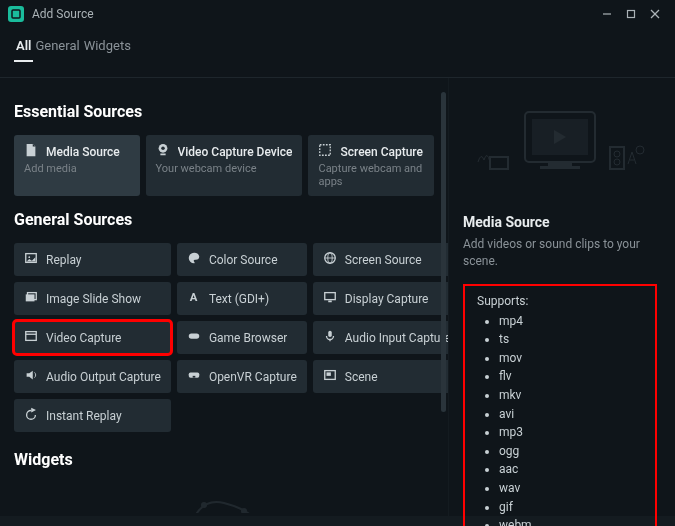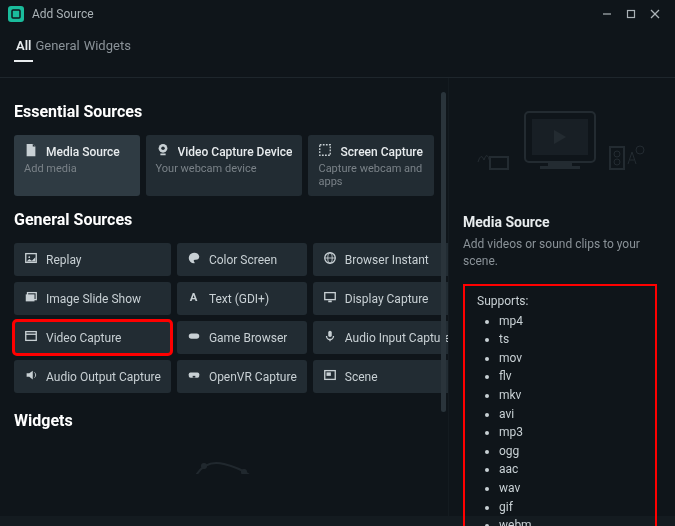--- a/index.html
+++ b/index.html
@@ -227,29 +227,29 @@
               <rect x="2" y="3" width="12" height="10" fill="none" stroke="currentColor" stroke-width="1.5"></rect>
               <circle cx="6" cy="7" r="1" fill="currentColor"></circle>
               <path d="M3 12l3-3 3 2 4-4v5z" fill="currentColor"></path>
             </svg></span>
           <span class="label">Replay</span>
         </div>
         <div class="card">
           <span><svg class="icon" viewBox="0 0 16 16">
               <path d="M8 2a6 6 0 100 12c1 0 1-1 0-2s0-2 2-2a4 4 0 004-4 6 6 0 00-6-4z" fill="currentColor"></path>
             </svg></span>
-          <span class="label">Color Screen</span>
+          <span class="label">Color Source</span>
         </div>
         <div class="card">
           <span><svg class="icon" viewBox="0 0 16 16">
               <circle cx="8" cy="8" r="6" fill="none" stroke="currentColor" stroke-width="1.5"></circle>
               <ellipse cx="8" cy="8" rx="2.5" ry="6" fill="none" stroke="currentColor"></ellipse>
               <line x1="2" y1="8" x2="14" y2="8" stroke="currentColor"></line>
             </svg></span>
-          <span class="label">Browser Instant</span>
+          <span class="label">Screen Source</span>
         </div>
         <div class="card">
           <span><svg class="icon" viewBox="0 0 16 16">
               <rect x="2" y="5" width="10" height="8" fill="currentColor"></rect>
               <rect x="4" y="3" width="10" height="8" fill="none" stroke="currentColor" stroke-width="1.5"></rect>
             </svg></span>
           <span class="label">Image Slide Show</span>
         </div>
         <div class="card">
           <span><svg class="icon" viewBox="0 0 16 16">
@@ -297,20 +297,27 @@
               <rect x="6.5" y="9" width="3" height="2" fill="#222c33"></rect>
             </svg></span>
           <span class="label">OpenVR Capture</span>
         </div>
         <div class="card">
           <span><svg class="icon" viewBox="0 0 16 16">
               <rect x="2" y="3" width="12" height="10" fill="none" stroke="currentColor" stroke-width="1.5"></rect>
               <rect x="4" y="5" width="5" height="4" fill="currentColor"></rect>
             </svg></span>
           <span class="label">Scene</span>
+        </div>
+        <div class="card">
+          <span><svg class="icon" viewBox="0 0 16 16">
+              <path d="M9 2v3l3-1.5zM8 4a5 5 0 105 5" fill="none" stroke="currentColor" stroke-width="1.5"></path>
+              <path d="M9 2v3l3-1.5z" fill="currentColor"></path>
+            </svg></span>
+          <span class="label">Instant Replay</span>
         </div>
       </div>
 
     <div class="section-title widgets-title">Widgets</div>
     <div class="widget-illus">
       <svg width="100" height="40" viewBox="0 0 100 40">
           <path d="M20 35 Q30 15 50 20 Q70 25 80 35" stroke="#4a545c" fill="none" stroke-width="2"></path>
           <circle cx="30" cy="22" r="3" fill="#4a545c"></circle>
           <circle cx="70" cy="28" r="3" fill="#4a545c"></circle>
         </svg>

